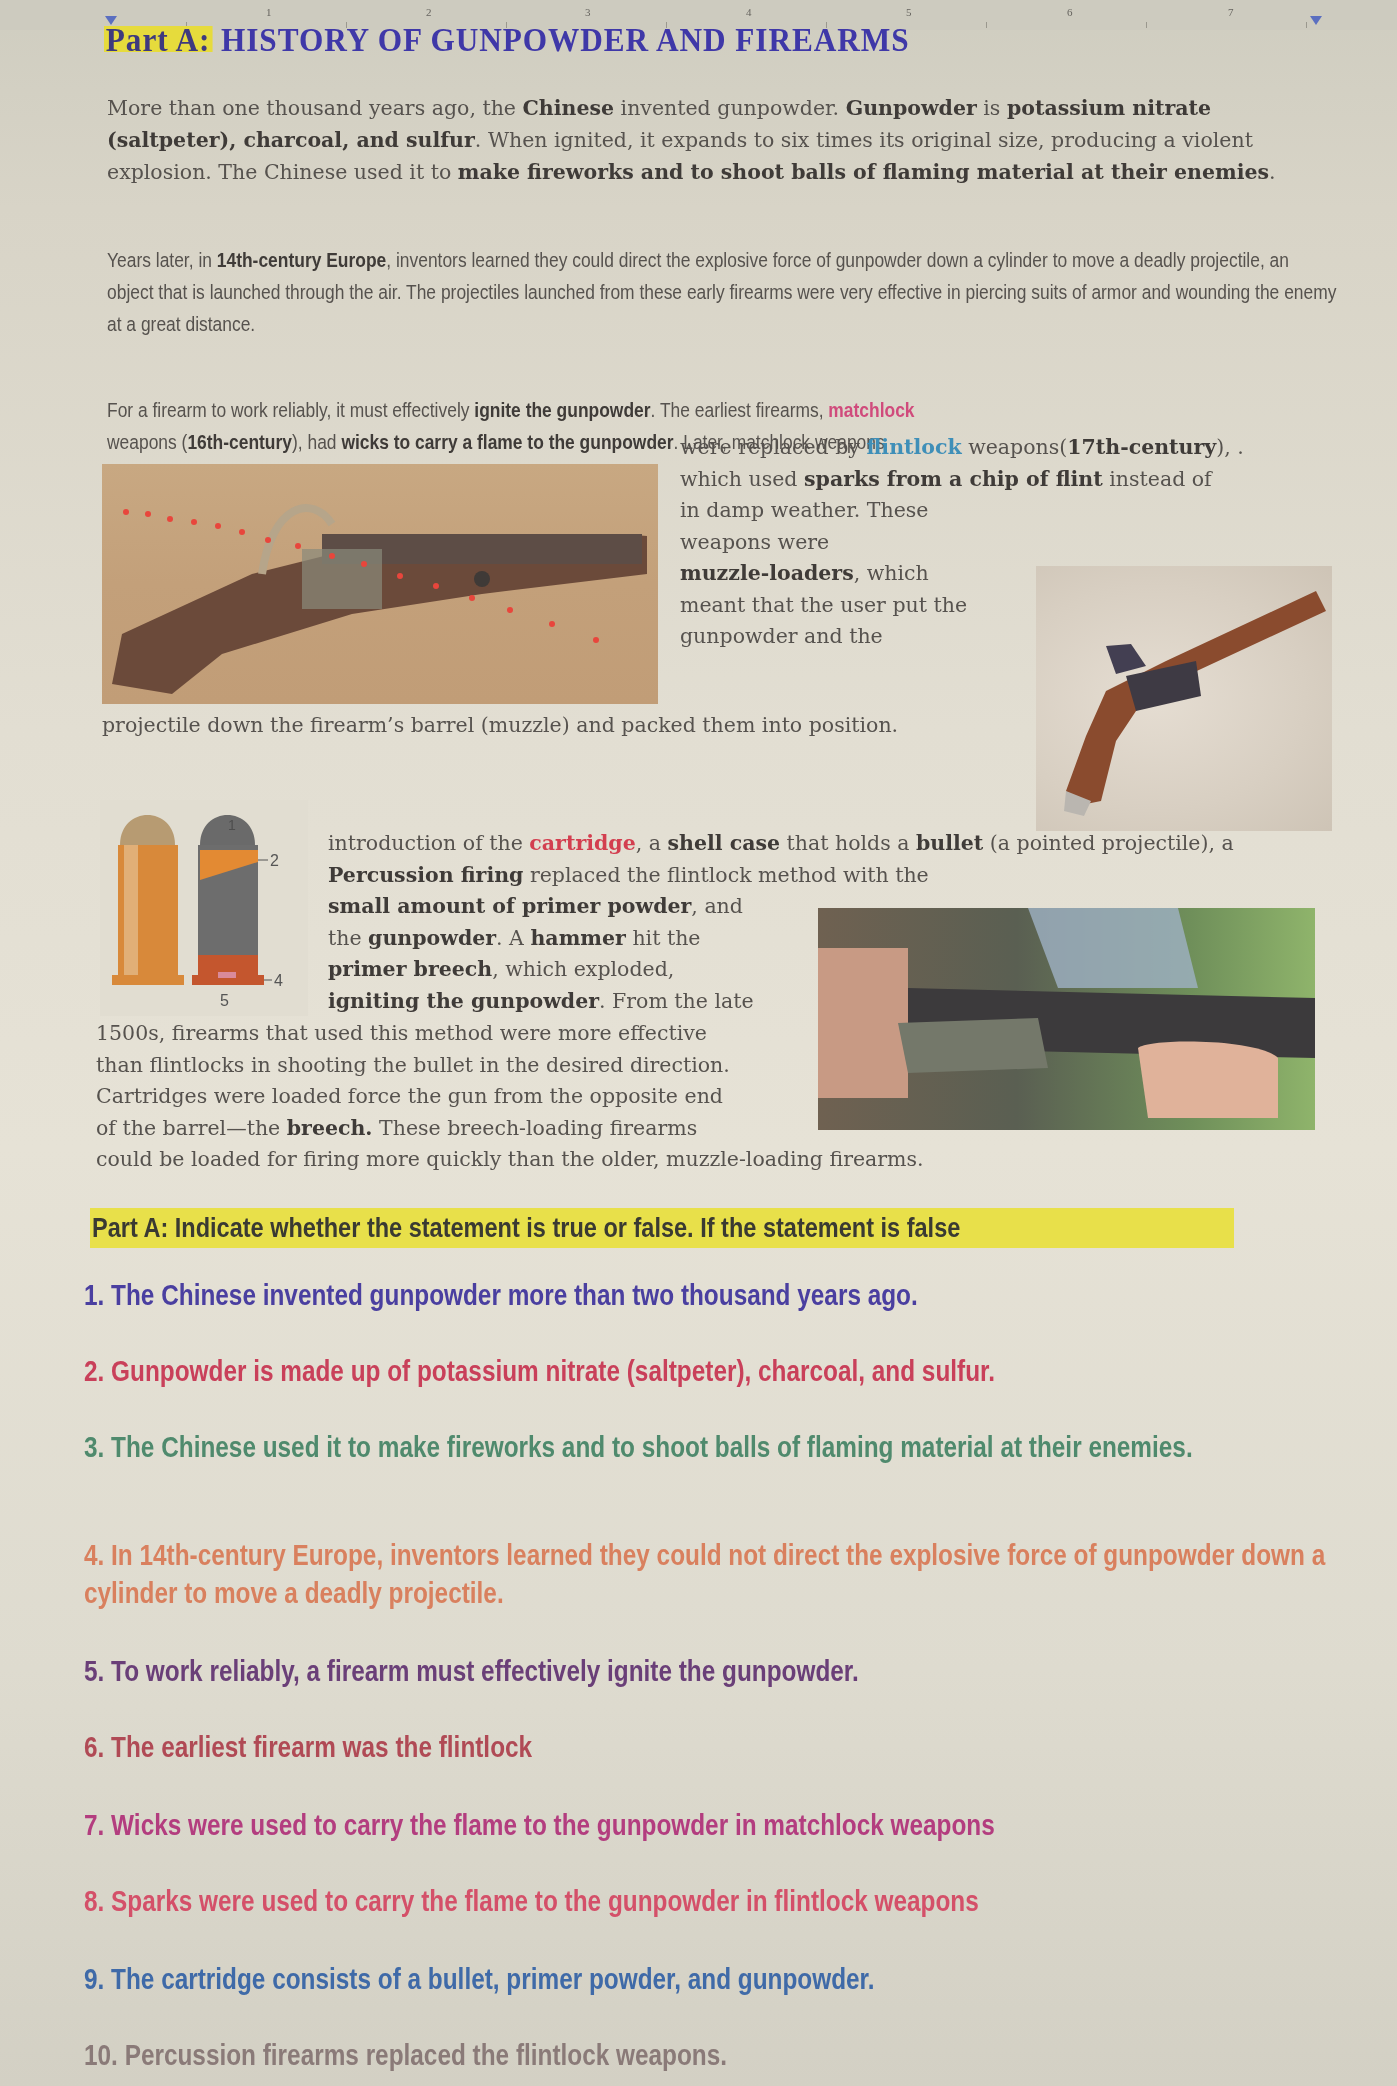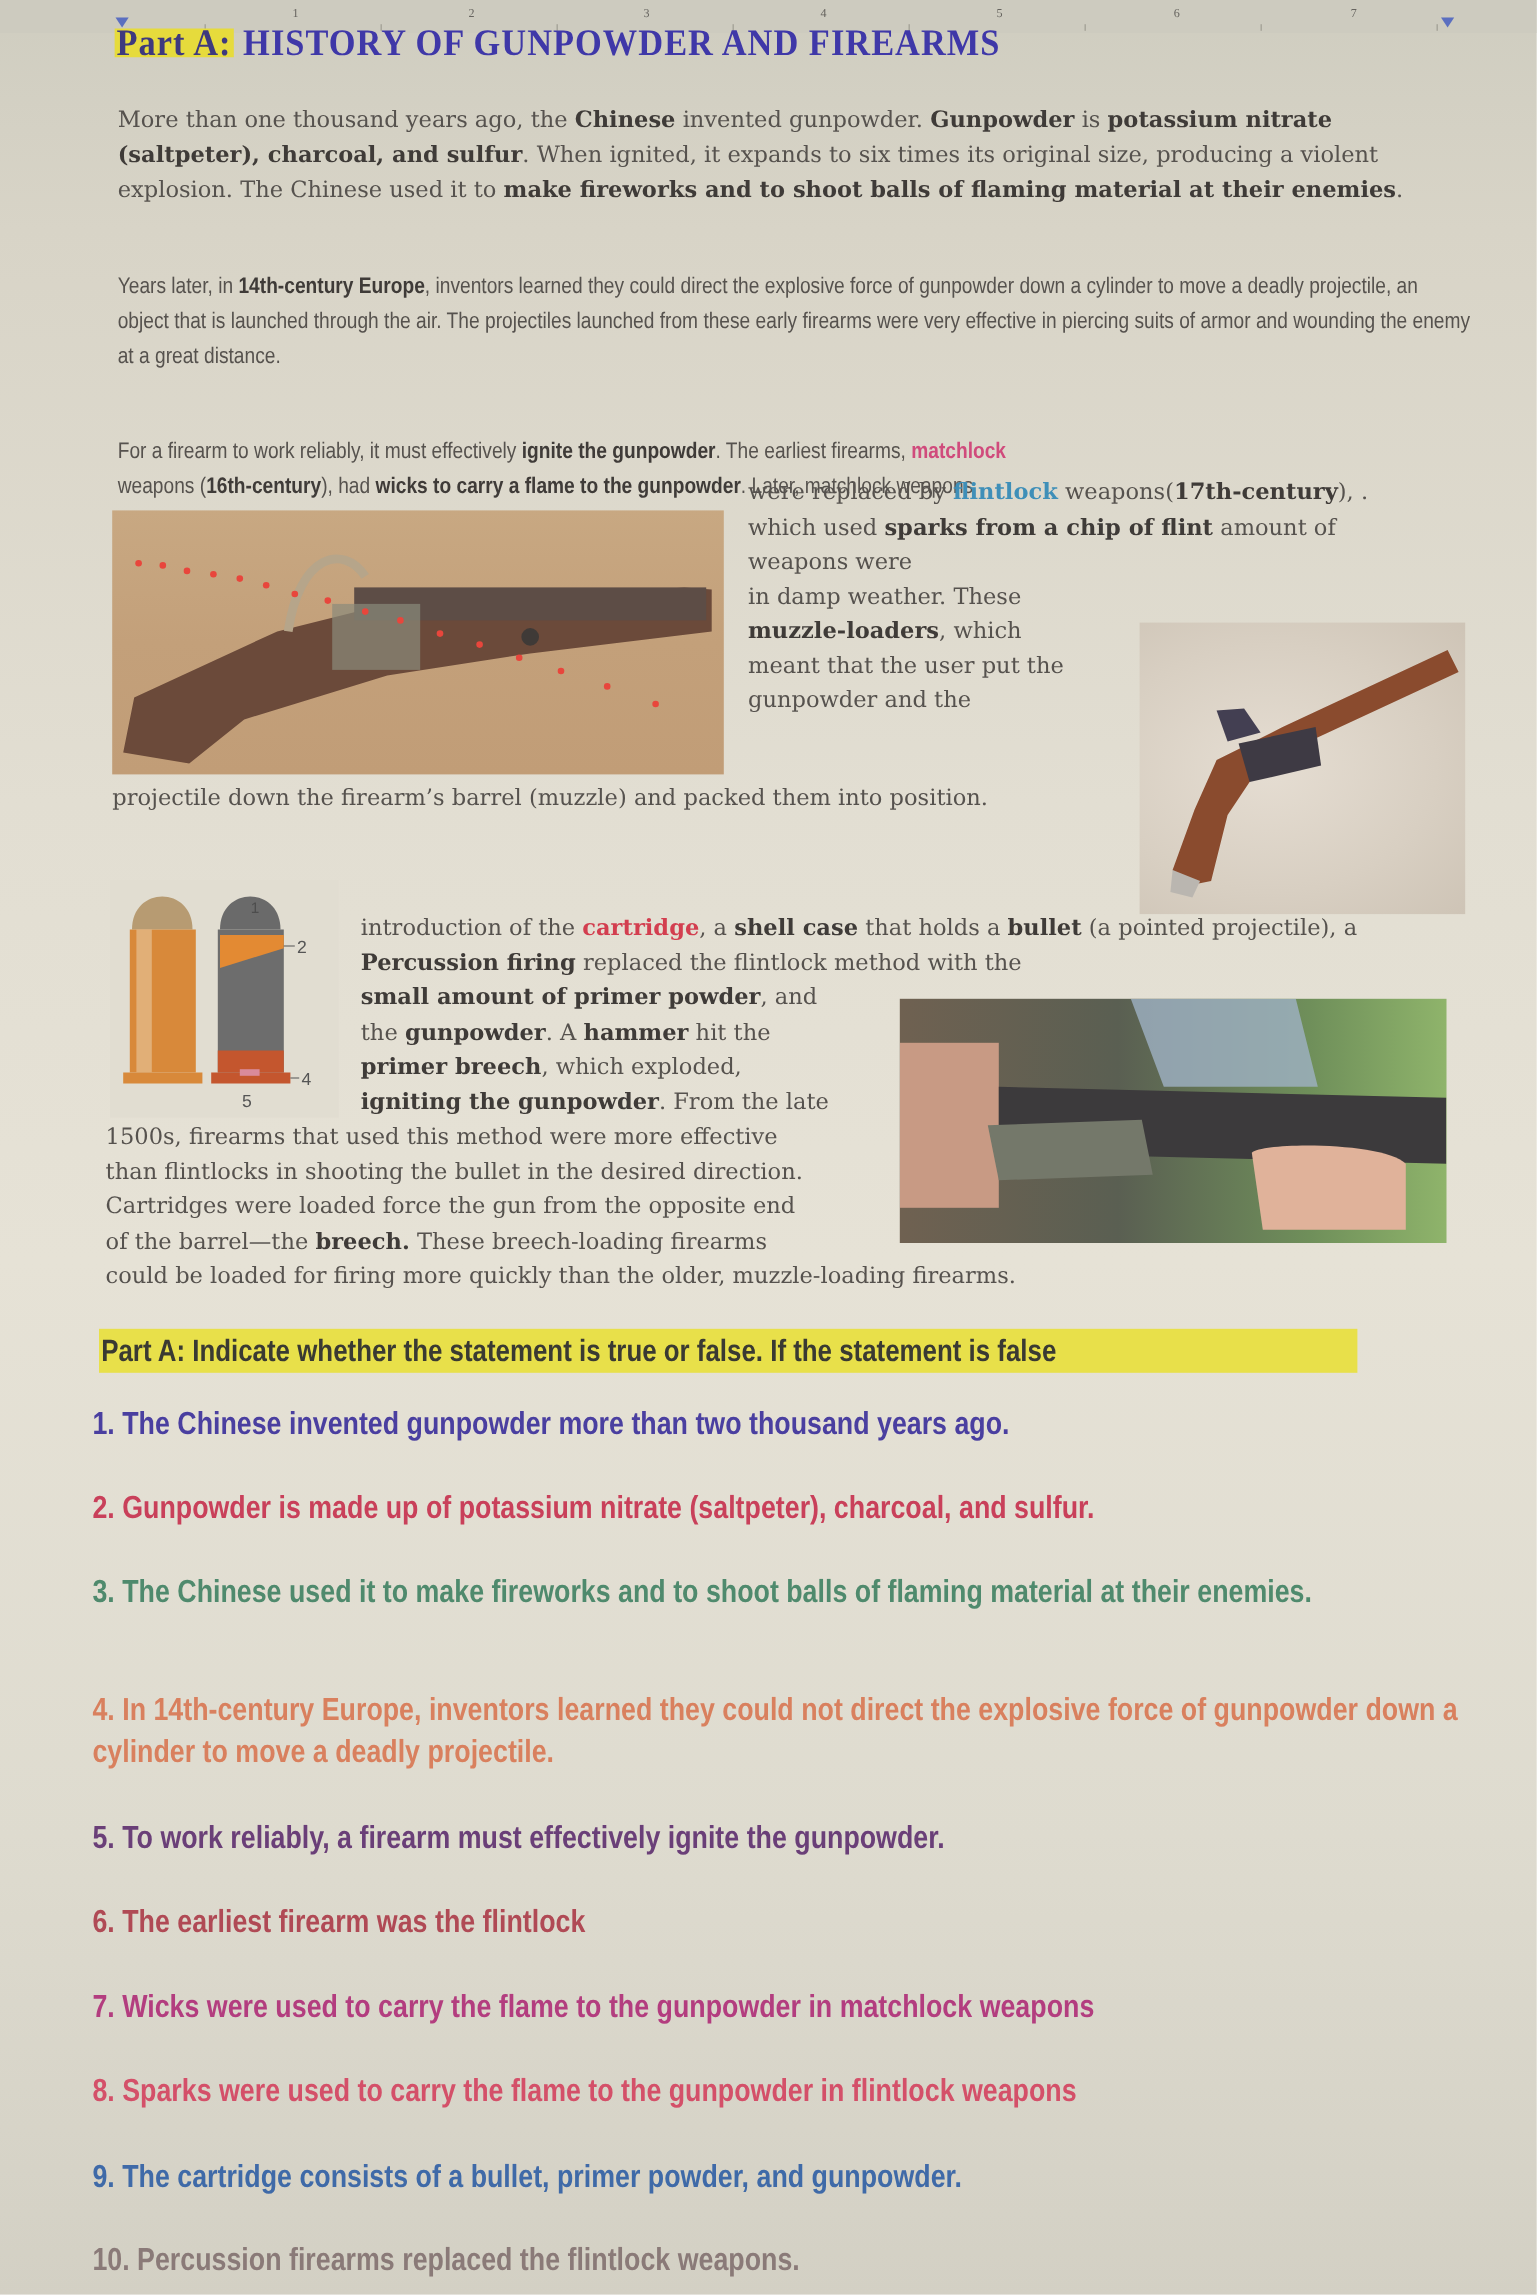--- a/index.html
+++ b/index.html
@@ -150,23 +150,23 @@
       <circle cx="370" cy="134" r="3"></circle>
         <circle cx="408" cy="146" r="3"></circle>
         <circle cx="450" cy="160" r="3"></circle>
         <circle cx="494" cy="176" r="3"></circle>
     </g>
   </svg>
 </div>
 
 <div class="flowtext" style="left:680px; top:432px;">
   <div><span>were replaced by </span><span class="blue">flintlock</span><span> weapons(</span><b>17th-century</b><span>),  .</span></div>
-  <div><span>which used </span><b>sparks from a chip of flint</b><span> amount of</span></div>
+  <div><span>which used </span><b>sparks from a chip of flint</b><span> instead of</span></div>
+  <div>in damp weather. These</div>
   <div>weapons were</div>
-  <div>in damp weather. These</div>
   <div><b>muzzle-loaders</b><span>, which</span></div>
   <div>meant that the user put the</div>
   <div>gunpowder and the</div>
 </div>
 <div class="flowtext" style="left:102px; top:710px;">
   <span>projectile down the firearm’s barrel (muzzle) and packed them into position.</span>
 </div>
 
 <div class="img-box img-flintlock">
   <svg width="296" height="265" viewBox="0 0 296 265">

